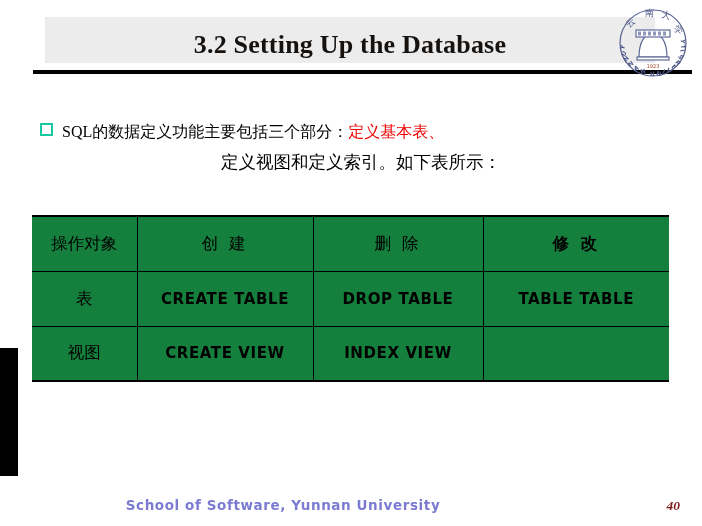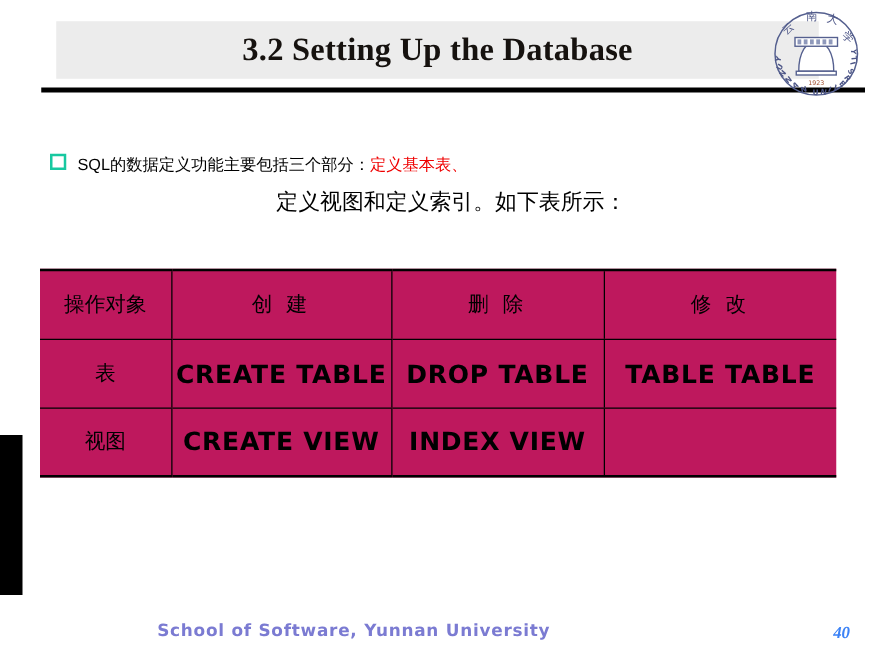--- a/index.html
+++ b/index.html
@@ -40,21 +40,21 @@
     top: 17px;
     width: 610px;
     height: 46px;
     background: #ececec;
   }
   #title-text {
     position: absolute;
     left: 45px;
     top: 17px;
     width: 610px;
-    height: 46px;
+    height: 56px;
     display: flex;
     align-items: center;
     justify-content: center;
     font-family: "Liberation Serif", "DejaVu Serif", serif;
     font-weight: bold;
     font-size: 26px;
     color: #16120f;
     letter-spacing: 0.2px;
     white-space: nowrap;
   }
@@ -92,22 +92,22 @@
     width: 13px;
     height: 13px;
     border: 2px solid #17c8a0;
     background: #ffffff;
     margin-top: 7px;
     margin-right: 9px;
     box-sizing: border-box;
   }
   #bullet-text {
     flex: 1 1 auto;
-    font-family: Liberation Sans, sans-serif;
-    font-size: 13px;
+    font-family: Liberation Serif, serif;
+    font-size: 16px;
     line-height: 31px;
     color: #000000;
   }
   #bullet-text .hl {
     color: #ef0000;
   }
   #bullet-line2 {
     margin-left: 22px;
     font-family: "DejaVu Sans", "Liberation Sans", sans-serif;
     font-size: 17.5px;
@@ -117,32 +117,32 @@
   }
 
   
   #data-table {
     position: absolute;
     left: 32px;
     top: 215px;
     width: 637px;
     border-collapse: collapse;
     table-layout: fixed;
-    background: #be185d;
+    background: #15803d;
   }
   #data-table tr { height: 55px; }
   #data-table td {
     border-left: 1.6px solid #000000;
     border-bottom: 1.6px solid #000000;
     text-align: center;
     vertical-align: middle;
     padding: 0;
   }
   #data-table td:first-child { border-left: none; }
-  #data-table td:last-child  { border-right: none; }
+  #data-table td:last-child  { border-right: none; font-weight: bold; }
   #data-table tr:last-child td { border-bottom: 2.6px solid #000000; }
   #data-table tr:first-child td { border-top: 2.6px solid #000000; }
 
   .col-a { width: 105px; }
   .col-b { width: 176px; }
   .col-c { width: 170px; }
   .col-d { width: 186px; }
 
   .th-cn {
     font-family: "DejaVu Sans", "Liberation Sans", sans-serif;
@@ -151,21 +151,21 @@
     letter-spacing: 3px;
   }
   .th-cn.tight { letter-spacing: 0px; }
   .cell-cn {
     font-family: "DejaVu Sans", "Liberation Sans", sans-serif;
     font-size: 16.5px;
     color: #000000;
   }
   .cell-sql {
     font-family: "DejaVu Sans", "Liberation Sans", sans-serif;
-    font-size: 20px;
+    font-size: 15px;
     font-weight: bold;
     color: #000000;
     letter-spacing: 0.6px;
   }
 
   
   #footer-text {
     position: absolute;
     left: 0;
     top: 497px;
@@ -178,21 +178,21 @@
     letter-spacing: 0.6px;
   }
   #page-number {
     position: absolute;
     right: 22px;
     top: 498px;
     font-family: "Liberation Serif", "DejaVu Serif", serif;
     font-style: italic;
     font-weight: bold;
     font-size: 13.5px;
-    color: #3b82f6;
+    color: #7f1d1d;
   }
 </style>
 </head>
 <body>
 
 <div id="slide">
 
   <div id="left-bar"></div>
 
   <div id="title-banner"></div>

